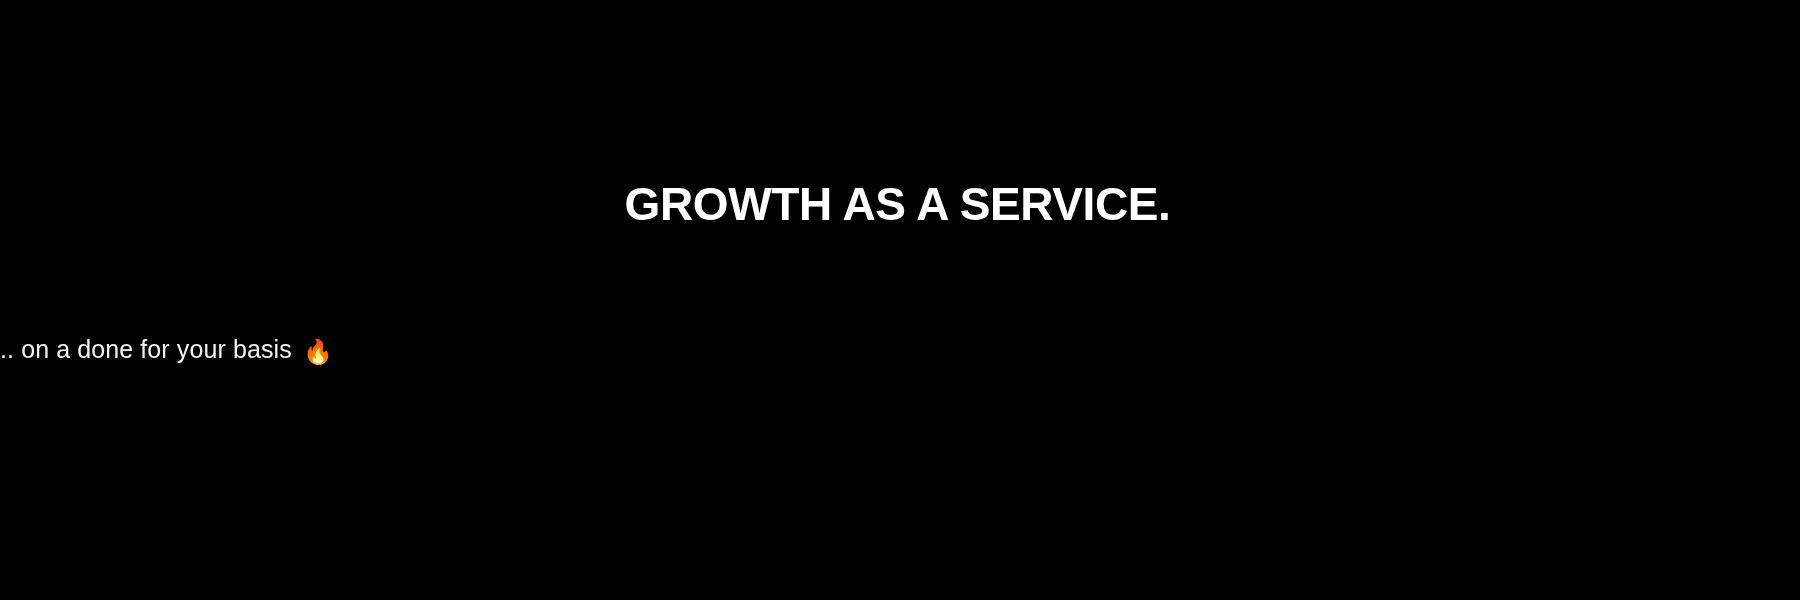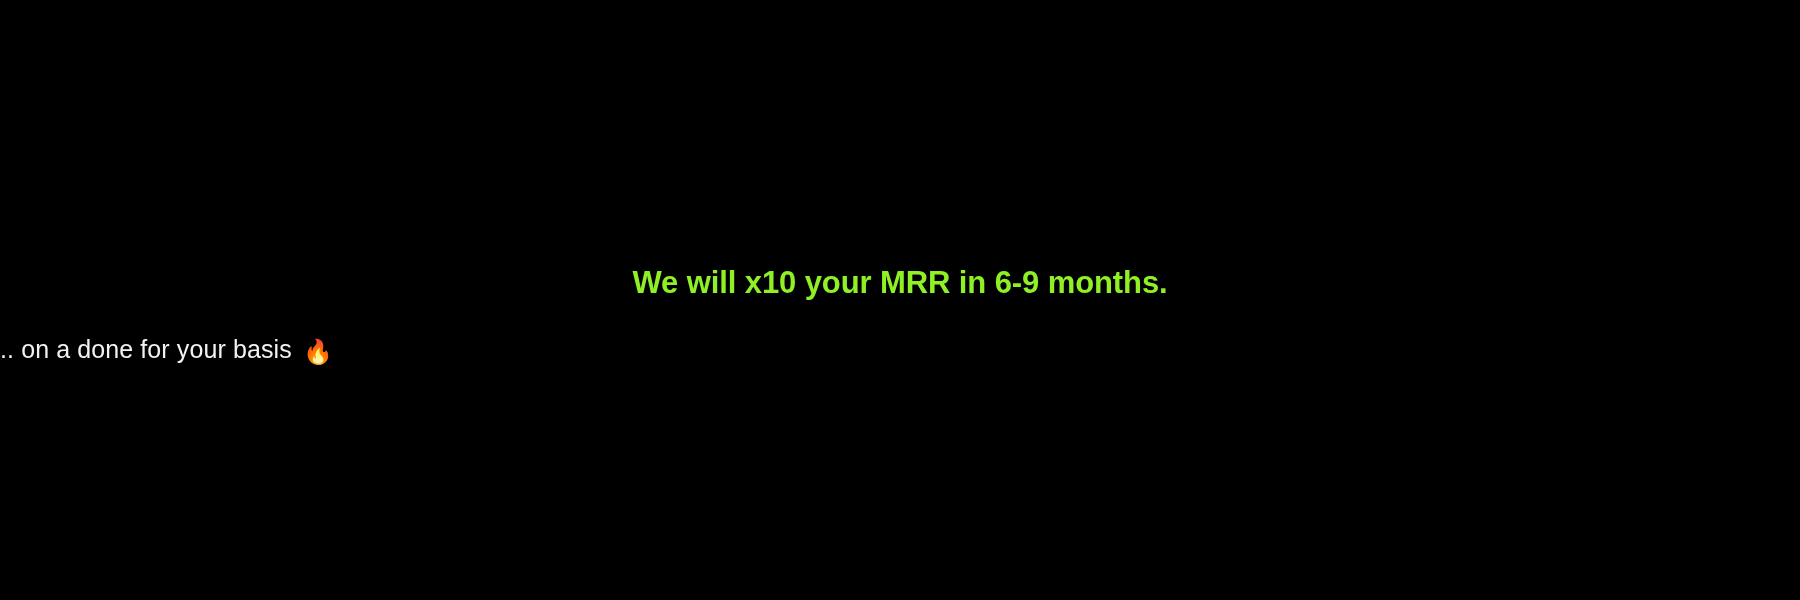--- a/index.html
+++ b/index.html
@@ -77,20 +77,20 @@
     margin-left: 12px;
     font-size: 24px;
     line-height: 1;
   }
 </style>
 </head>
 <body>
 
 <div class="hero">
 
+  <div class="headline">GROWTH AS A SERVICE.</div>
 
-  <div class="subheadline">We will x10 your MRR in 6-9 months.</div>
 
   <div class="tagline">
     <span class="tagline-text">.. on a done for your basis</span><span class="fire-icon">🔥</span>
   </div>
 
 </div>
 
 </body></html>

